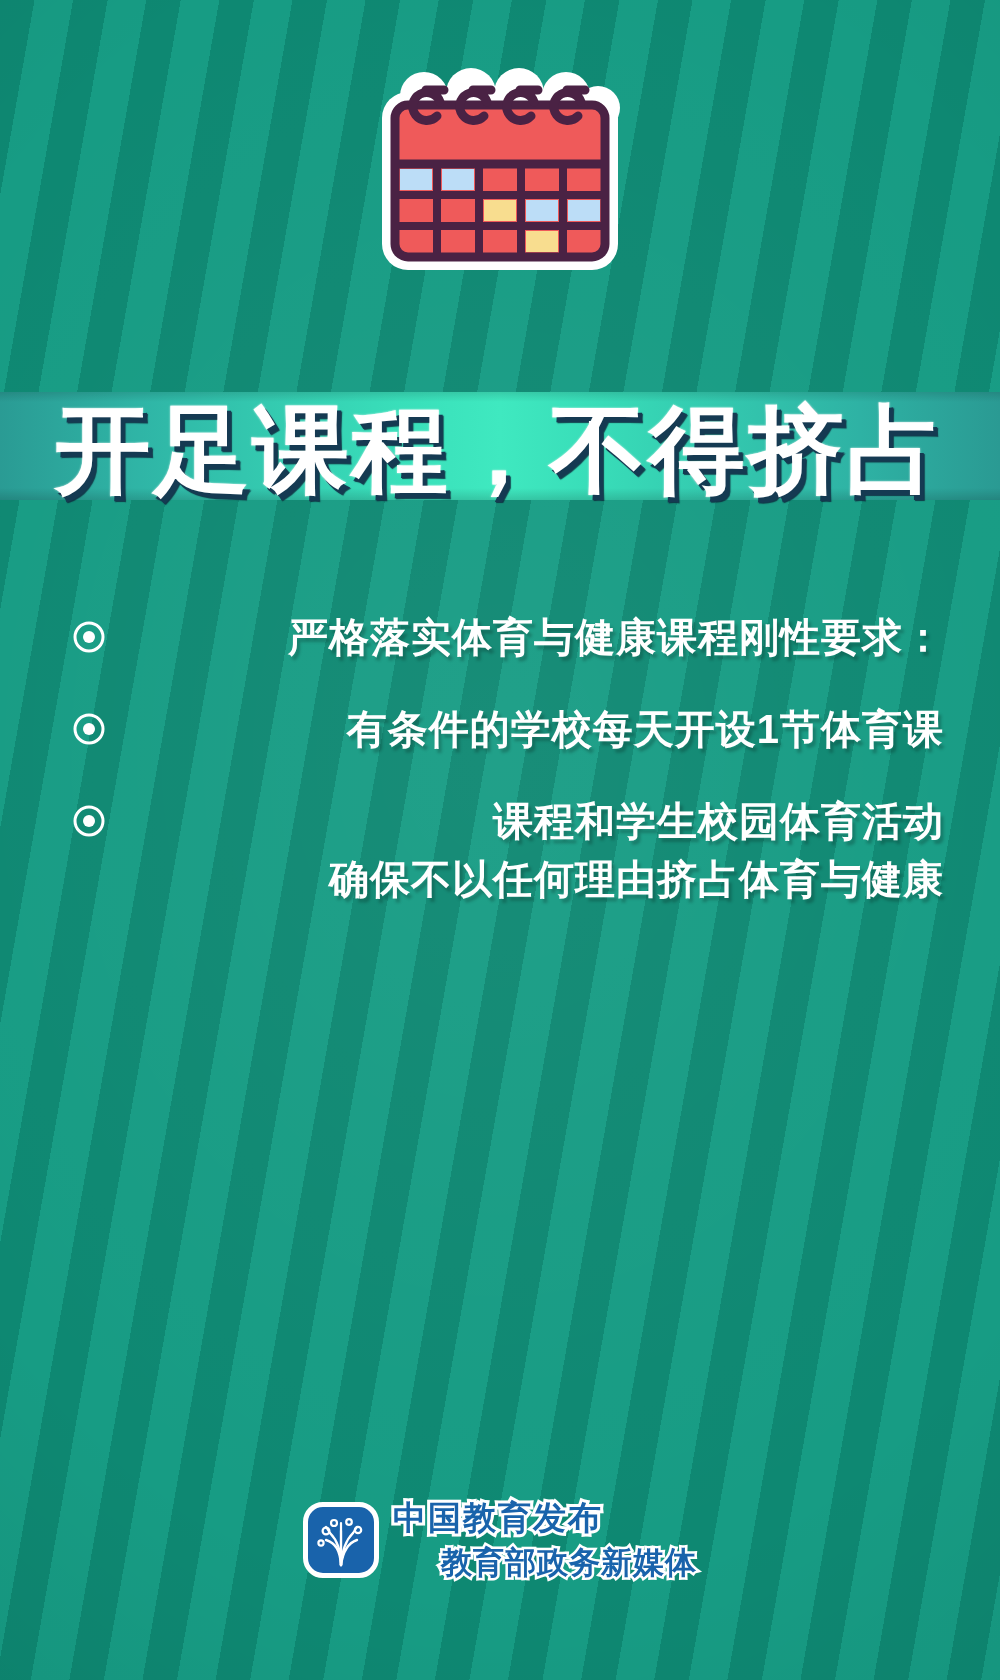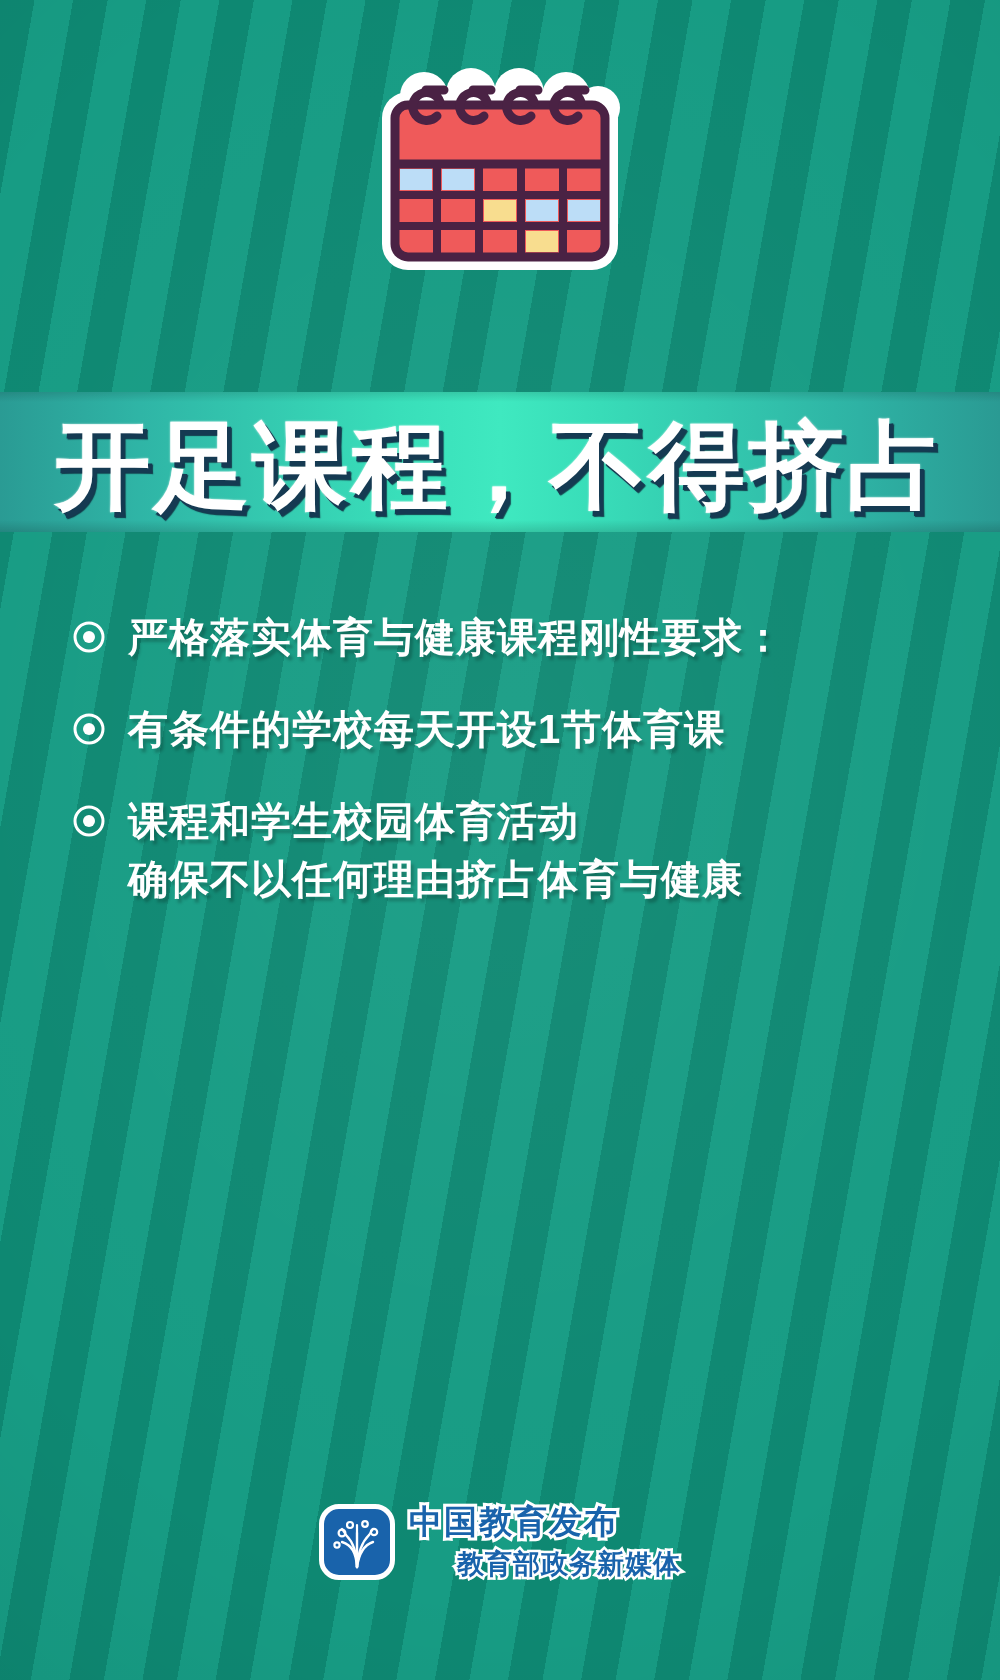--- a/index.html
+++ b/index.html
@@ -50,21 +50,21 @@
     align-items: flex-start;
   }
   .cal-svg { display: block; }
 
   
   #banner {
     position: absolute;
     left: 0;
     right: 0;
     top: 392px;
-    height: 140px;
+    height: 108px;
     background: linear-gradient(90deg,
        #2a9b94 0%,
        #2fb5a6 14%,
        #39dfba 40%,
        #3fe9c0 50%,
        #38dcb8 60%,
        #2eb2a4 86%,
        #2a9a93 100%);
     display: flex;
     align-items: center;
@@ -115,20 +115,21 @@
   .bullet-icon svg { display:block; }
   .bullet-lines { flex: 1 1 auto; }
   .line {
     color: #ffffff;
     font-size: 40px;
     font-weight: bold;
     line-height: 1.45;
     letter-spacing: 1px;
     text-shadow: 3px 4px 3px rgba(0,0,0,0.22);
     white-space: nowrap;
+    text-align: right;
   }
 
   
   #footer {
     position: absolute;
     left: 0; right: 0;
     bottom: 100px;
     display: flex;
     justify-content: center;
     align-items: center;
@@ -153,21 +154,21 @@
     font-size: 33px;
     font-weight: bold;
     color: #1963ab;
     letter-spacing: 2px;
     line-height: 1.08;
     -webkit-text-stroke: 6px #ffffff;
     paint-order: stroke fill;
     text-shadow: 0 0 0 #ffffff;
   }
   .logo-line2 {
-    font-size: 27px;
+    font-size: 31px;
     font-weight: bold;
     color: #1963ab;
     letter-spacing: 1px;
     line-height: 1.1;
     margin-top: 10px;
     -webkit-text-stroke: 5px #ffffff;
     paint-order: stroke fill;
     padding-left: 48px;
   }
 </style>

